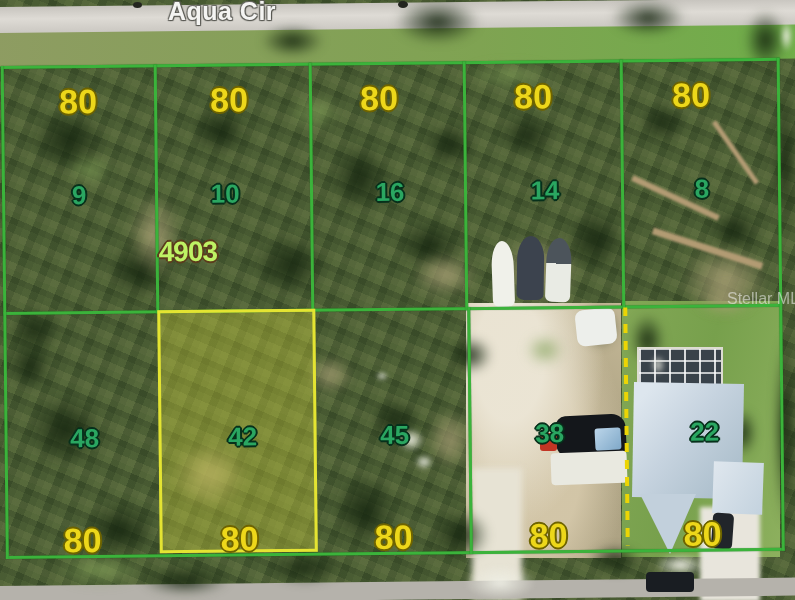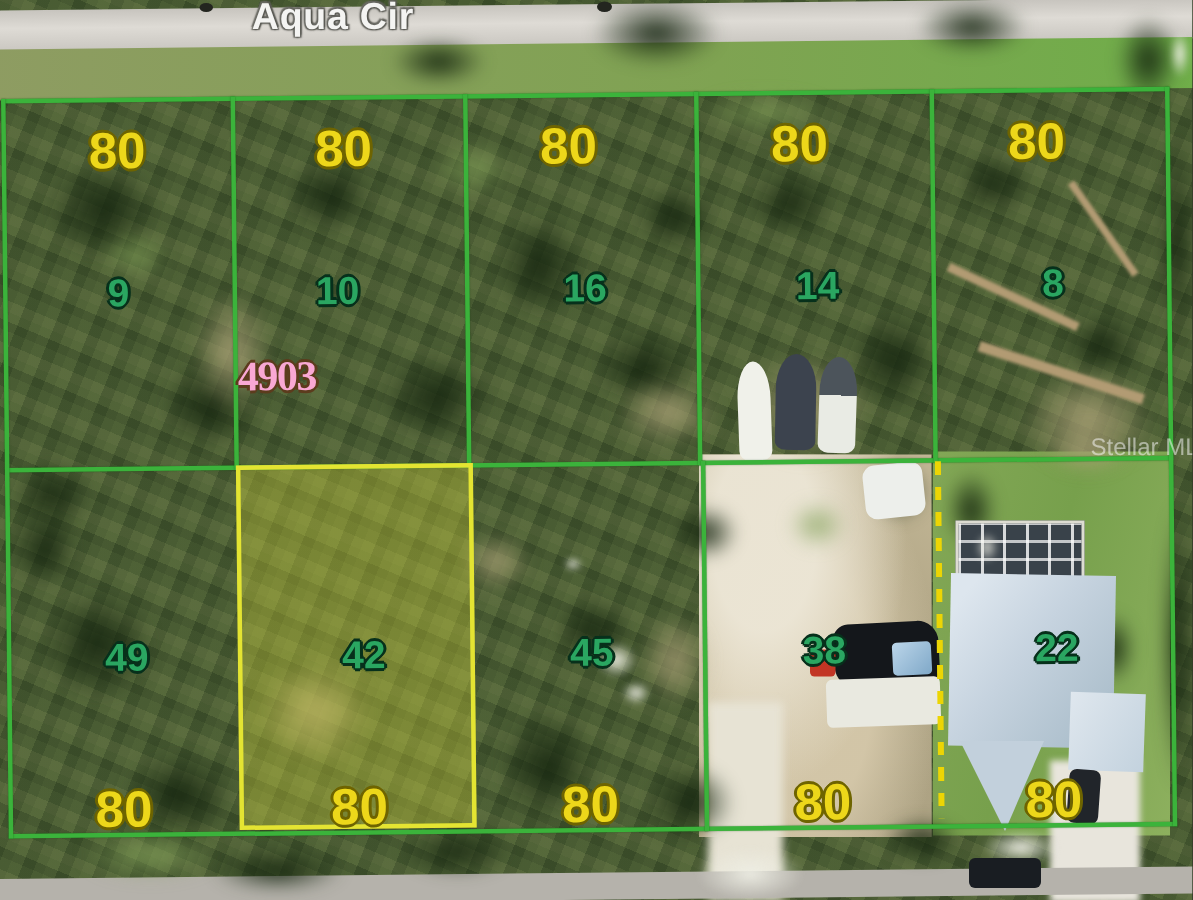--- a/index.html
+++ b/index.html
@@ -74,22 +74,22 @@
   .dashline{position:absolute;left:620px;top:314px;width:4px;height:238px;
     background:repeating-linear-gradient(180deg,#ecd504 0 9px, transparent 9px 17px);}
 
   
   .lbl{position:absolute;line-height:1;white-space:nowrap;font-weight:bold;}
   .ctr{transform:translateX(-50%);}
   .dim{font-size:34px;color:#edd71a;
     text-shadow:2px 0 #6e6400,-2px 0 #6e6400,0 2px #6e6400,0 -2px #6e6400,1px 1px #6e6400,-1px -1px #6e6400,1px -1px #6e6400,-1px 1px #6e6400;}
   .lotn{font-size:26px;color:#2aa661;
     text-shadow:2px 0 #07301b,-2px 0 #07301b,0 2px #07301b,0 -2px #07301b,1px 1px #07301b,-1px -1px #07301b,1px -1px #07301b,-1px 1px #07301b;}
-  .parcel{font-size:28px;color:#f9a8d4;letter-spacing:-1px;
-    text-shadow:2px 0 #5c3c1d,-2px 0 #5c3c1d,0 2px #5c3c1d,0 -2px #5c3c1d,1px 1px #5c3c1d,-1px -1px #5c3c1d;font-family:Liberation Serif, serif;}
+  .parcel{font-size:28px;color:#bef264;letter-spacing:-1px;
+    text-shadow:2px 0 #5c3c1d,-2px 0 #5c3c1d,0 2px #5c3c1d,0 -2px #5c3c1d,1px 1px #5c3c1d,-1px -1px #5c3c1d;}
   .roadlbl{position:absolute;z-index:6;left:222px;top:-1px;transform:translateX(-50%);
     font-size:25px;font-weight:bold;color:#f4f4f2;letter-spacing:.5px;line-height:1;white-space:nowrap;
     text-shadow:1px 1px 1px #55554f,-1px -1px 1px #6a6a64,1px -1px 1px #5e5e58,-1px 1px 1px #5e5e58;text-align:center;}
   .wm{position:absolute;z-index:6;left:727px;top:290px;font-size:16px;
     color:rgba(244,244,244,.55);white-space:nowrap;}
 </style>
 </head>
 <body>
 
 <div class="stage">
@@ -197,21 +197,21 @@
     <span class="lbl dim ctr" style="left:690px;top:85px">80</span>
 
     <span class="lbl lotn ctr" style="left:77px;top:183px">9</span>
     <span class="lbl lotn ctr" style="left:223px;top:183px">10</span>
     <span class="lbl lotn ctr" style="left:388px;top:183px">16</span>
     <span class="lbl lotn ctr" style="left:543px;top:183px">14</span>
     <span class="lbl lotn ctr" style="left:700px;top:183px">8</span>
 
     <span class="lbl parcel" style="left:156px;top:240px">4903</span>
 
-    <span class="lbl lotn ctr" style="left:80px;top:426px">49</span>
+    <span class="lbl lotn ctr" style="left:80px;top:426px">48</span>
     <span class="lbl lotn ctr" style="left:238px;top:426px">42</span>
     <span class="lbl lotn ctr" style="left:390px;top:426px">45</span>
     <span class="lbl lotn ctr" style="left:545px;top:426px">38</span>
     <span class="lbl lotn ctr" style="left:700px;top:426px">22</span>
 
     <span class="lbl dim ctr" style="left:77px;top:524px">80</span>
     <span class="lbl dim ctr" style="left:234px;top:524px">80</span>
     <span class="lbl dim ctr" style="left:388px;top:524px">80</span>
     <span class="lbl dim ctr" style="left:543px;top:524px">80</span>
     <span class="lbl dim ctr" style="left:697px;top:524px">80</span>

